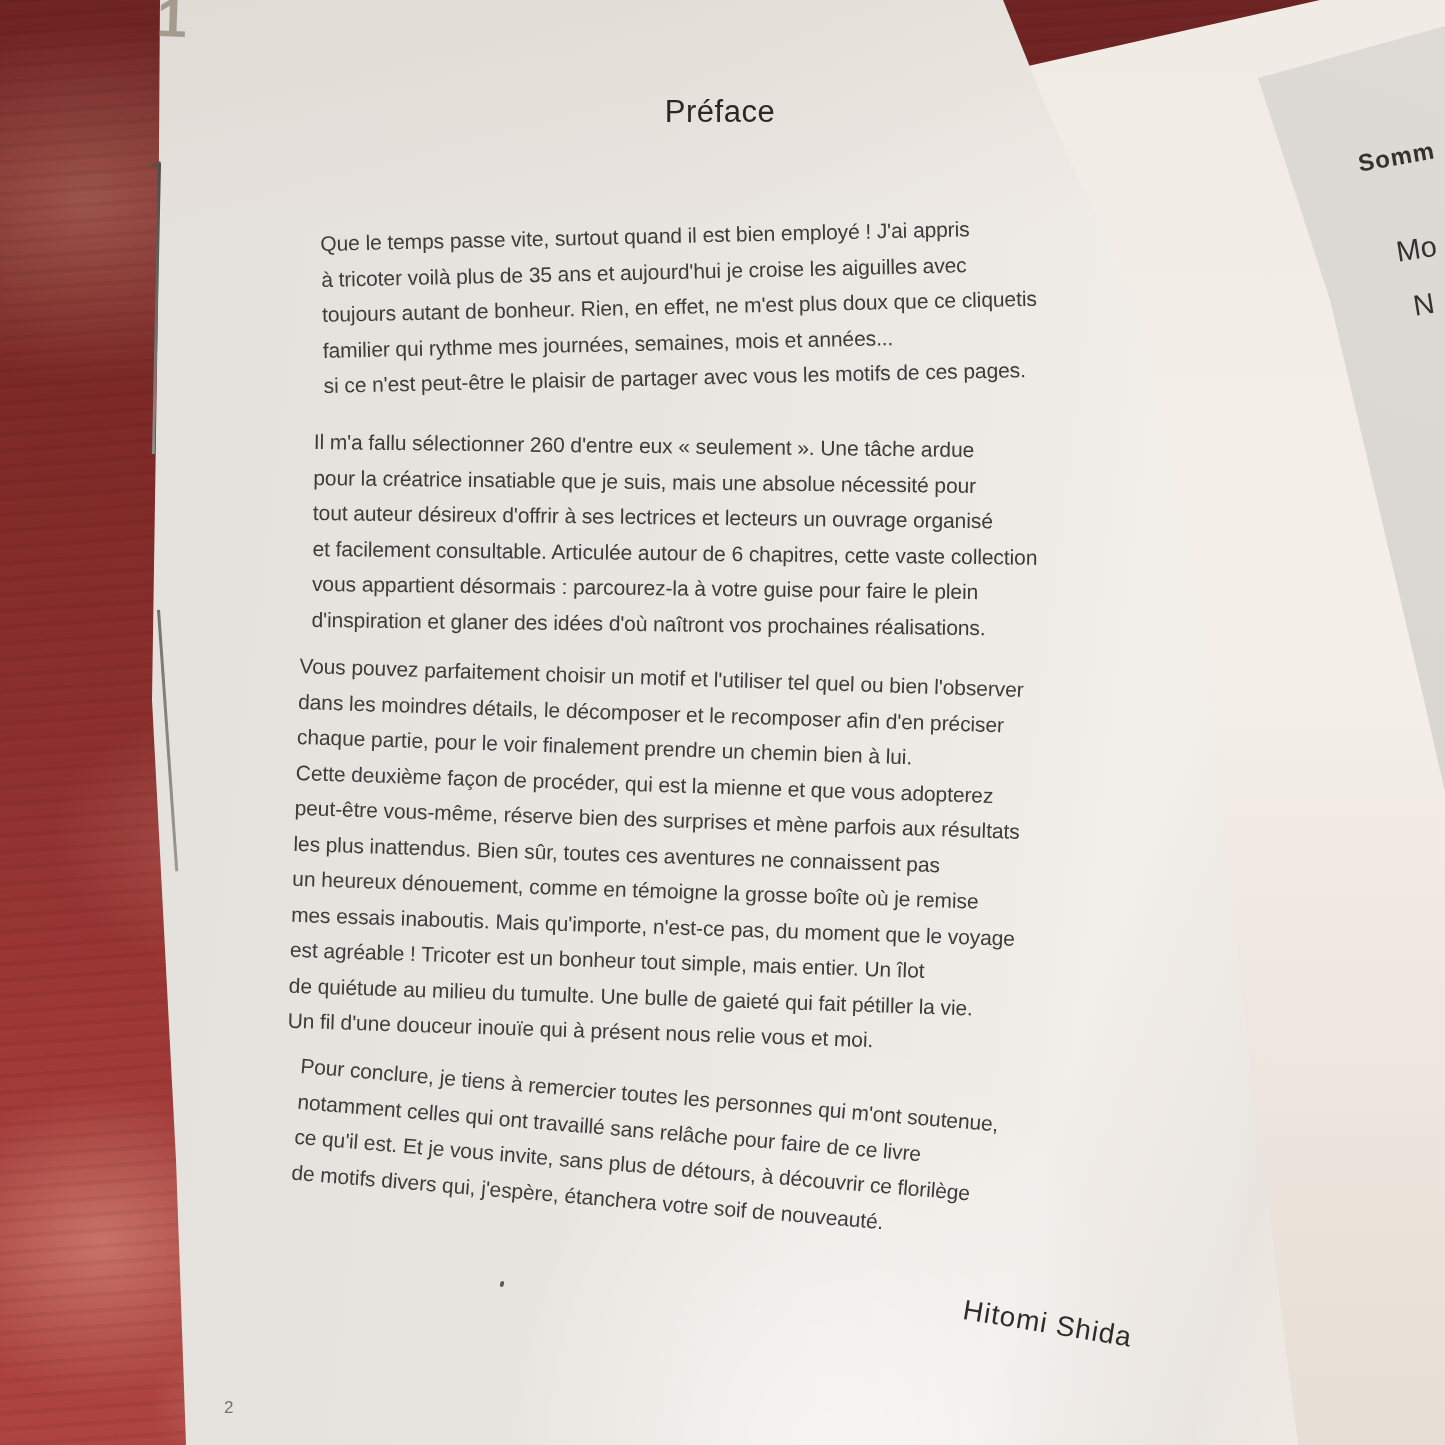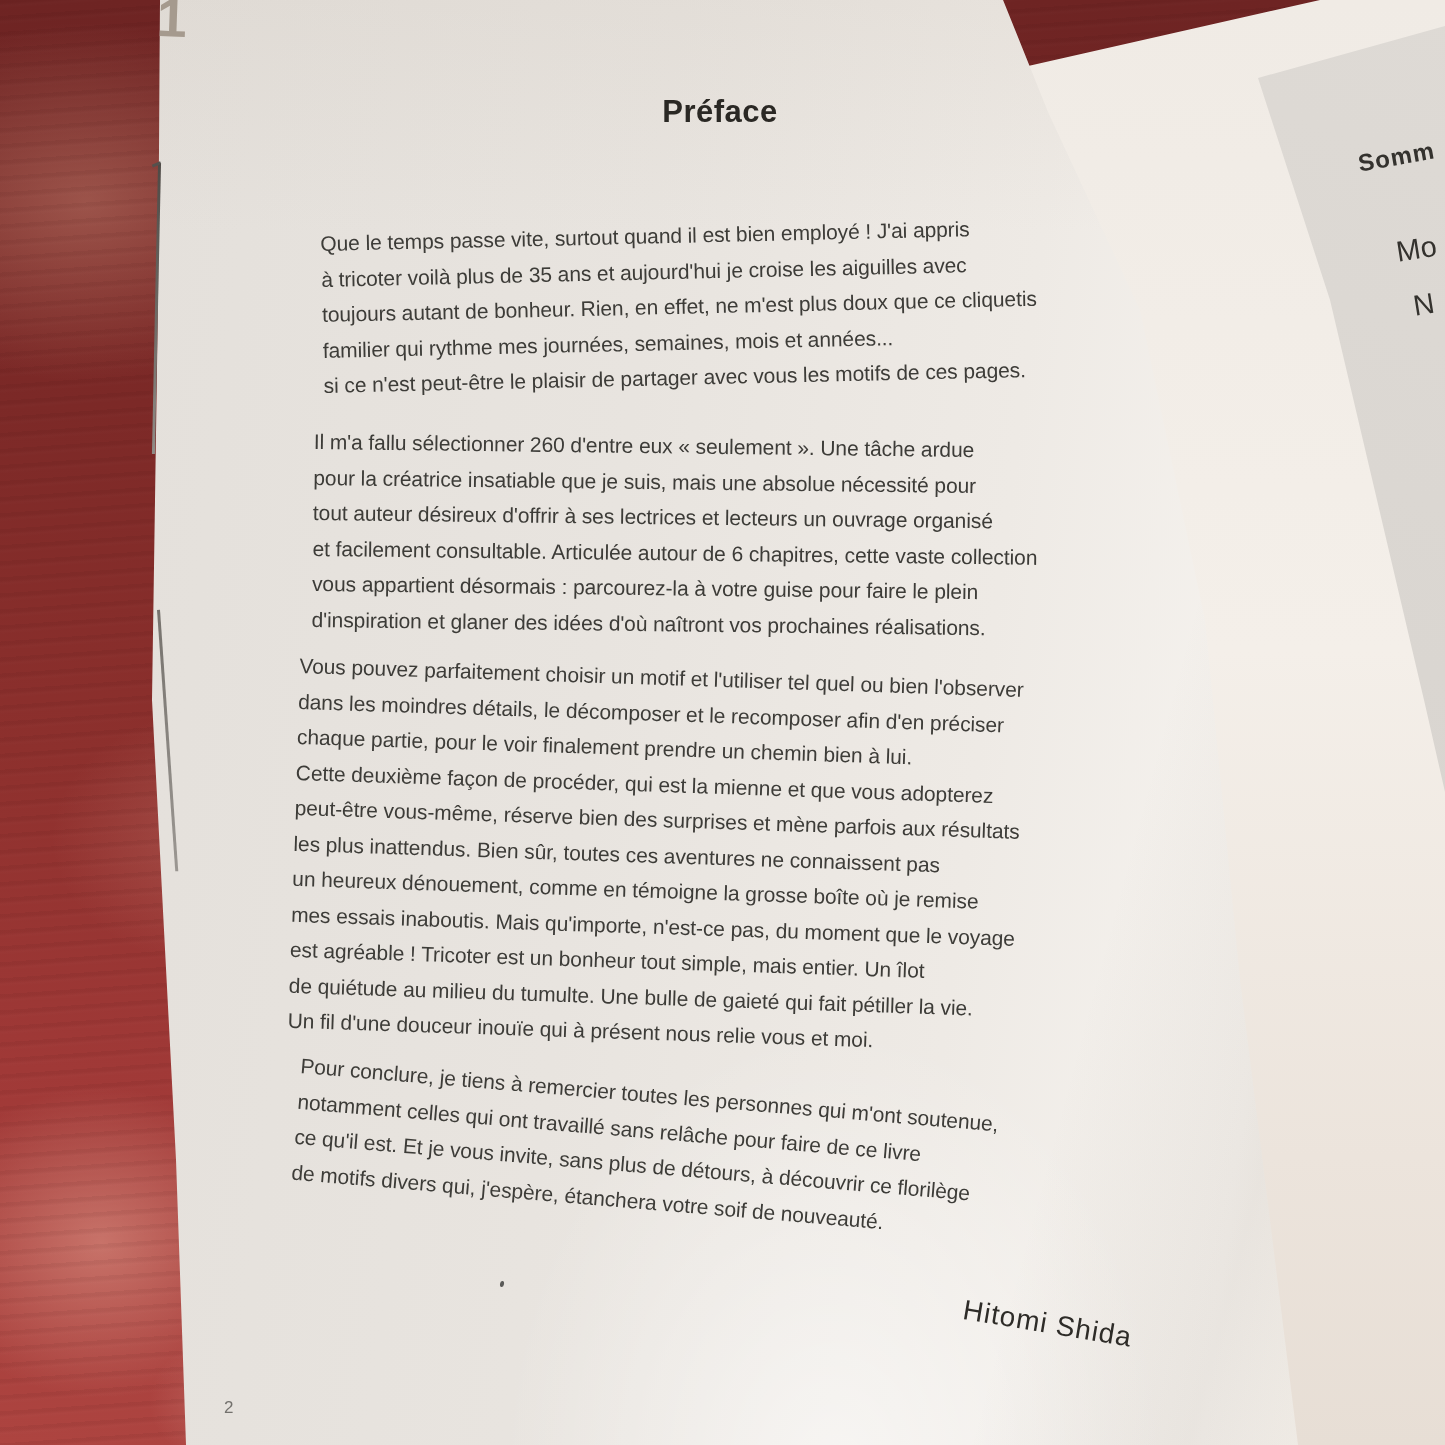--- a/index.html
+++ b/index.html
@@ -49,21 +49,21 @@
       radial-gradient(ellipse 480px 640px at 58% 102%, rgba(255,255,255,0.55), transparent 70%),
       linear-gradient(97deg,#e3dfda 0%,#e8e4df 42%,#eeeae5 66%,#f6f3ef 85%,#f0ebe4 96%,#e8e1d9 100%);
   }
   
   .chapter-tab{
     position:absolute;left:158px;top:-14px;font-size:54px;font-weight:bold;
     color:#a59a8e;transform:rotate(2deg);transform-origin:left top;
   }
   .page-title{
     position:absolute;left:600px;top:94px;width:240px;text-align:center;
-    font-size:31px;font-weight:bold;color:#2a2824;letter-spacing:0.5px;
+    font-size:31px;font-weight:normal;color:#2a2824;letter-spacing:0.5px;
   }
   .para{
     position:absolute;white-space:pre-line;color:#3d3c38;
     font-size:21px;line-height:35.5px;letter-spacing:-0.1px;
     transform-origin:left top;
   }
   .para-1{left:320px;top:226px;transform:rotate(-1.3deg);}
   .para-2{left:314px;top:424px;transform:rotate(0.7deg);}
   .para-3{left:300px;top:648px;transform:rotate(1.9deg);}
   .para-4{left:302px;top:1048px;transform:rotate(4.8deg);}

